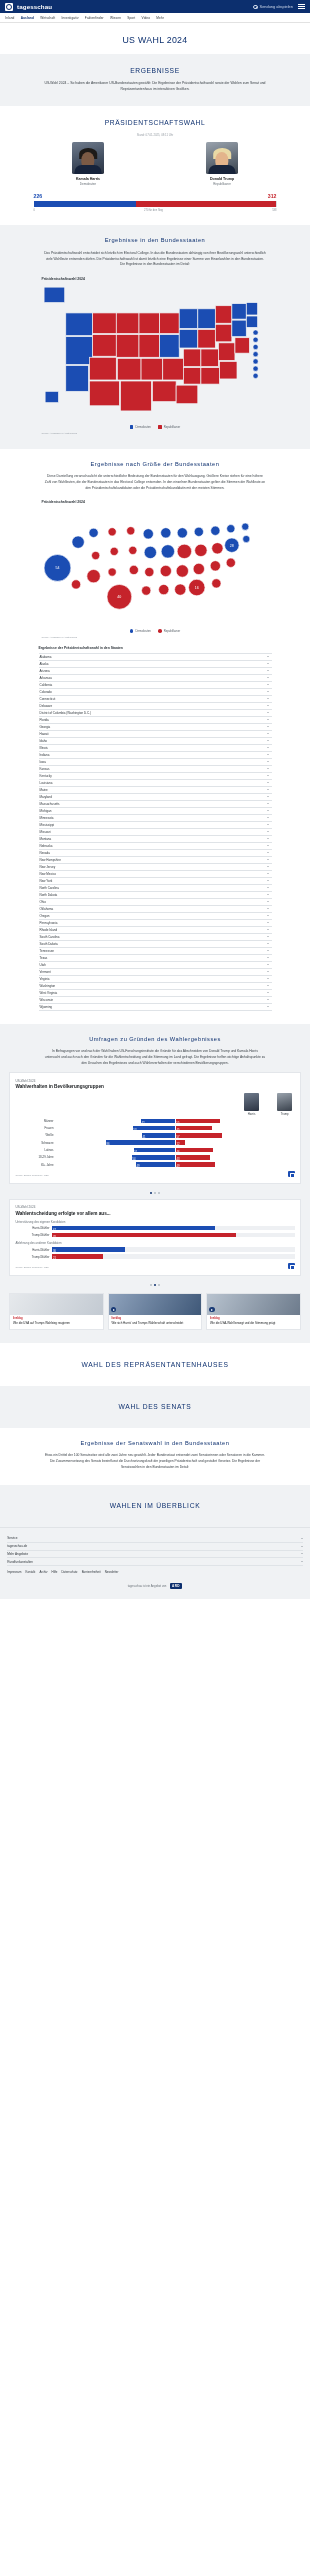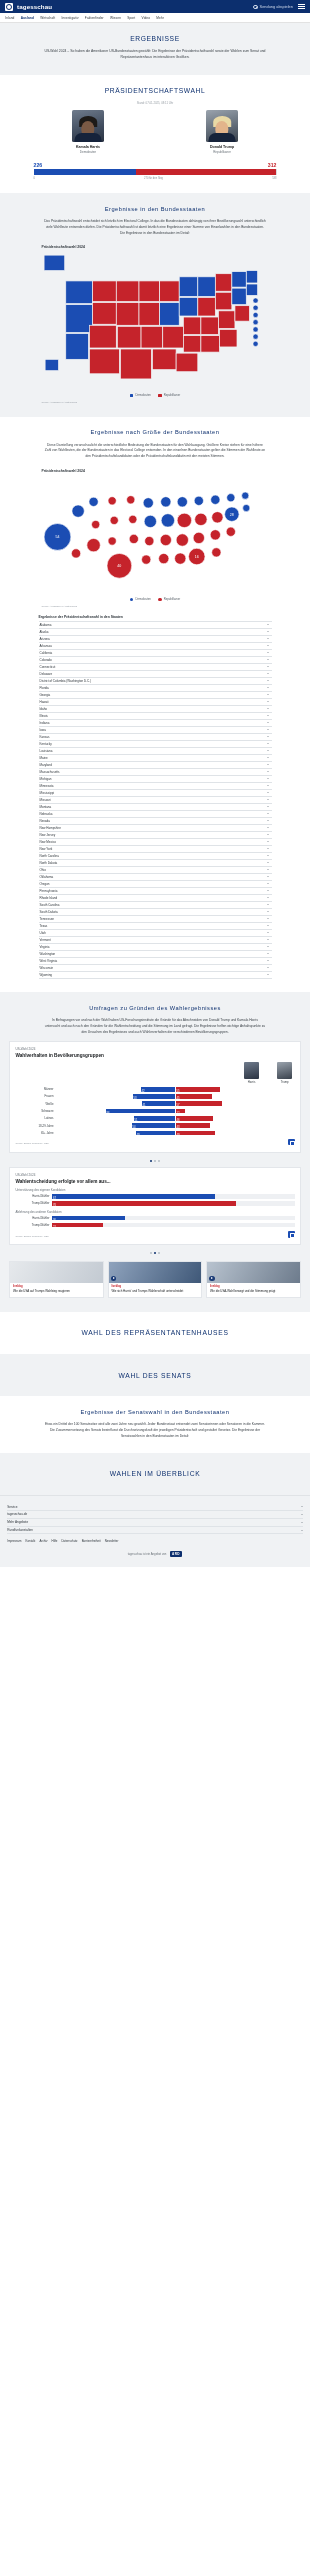--- a/index.html
+++ b/index.html
@@ -240,20 +240,21 @@
     <a href="#" class="active">Ausland</a>
     <a href="#">Wirtschaft</a>
     <a href="#">Investigativ</a>
     <a href="#">Faktenfinder</a>
     <a href="#">Wissen</a>
     <a href="#">Sport</a>
     <a href="#">Video</a>
     <a href="#">Mehr</a>
   </div>
 
+  <div class="mainTitle">US WAHL 2024</div>
 
   <div class="section-grey">
     <div class="sec-title">ERGEBNISSE</div>
     <div class="lead">US-Wahl 2024 – So haben die Amerikaner US-Bundesstaaten gewählt: Die Ergebnisse der Präsidentschaftswahl sowie der Wahlen zum Senat und Repräsentantenhaus im interaktiven Grafiken.</div>
   </div>
 
   <div class="section-white">
     <div class="sec-title">PRÄSIDENTSCHAFTSWAHL</div>
     <div style="text-align:center;font-size:2.8px;color:#9aa1a8;margin-bottom:3.1px;">Stand: 07.01.2025, 08:11 Uhr</div>
 

